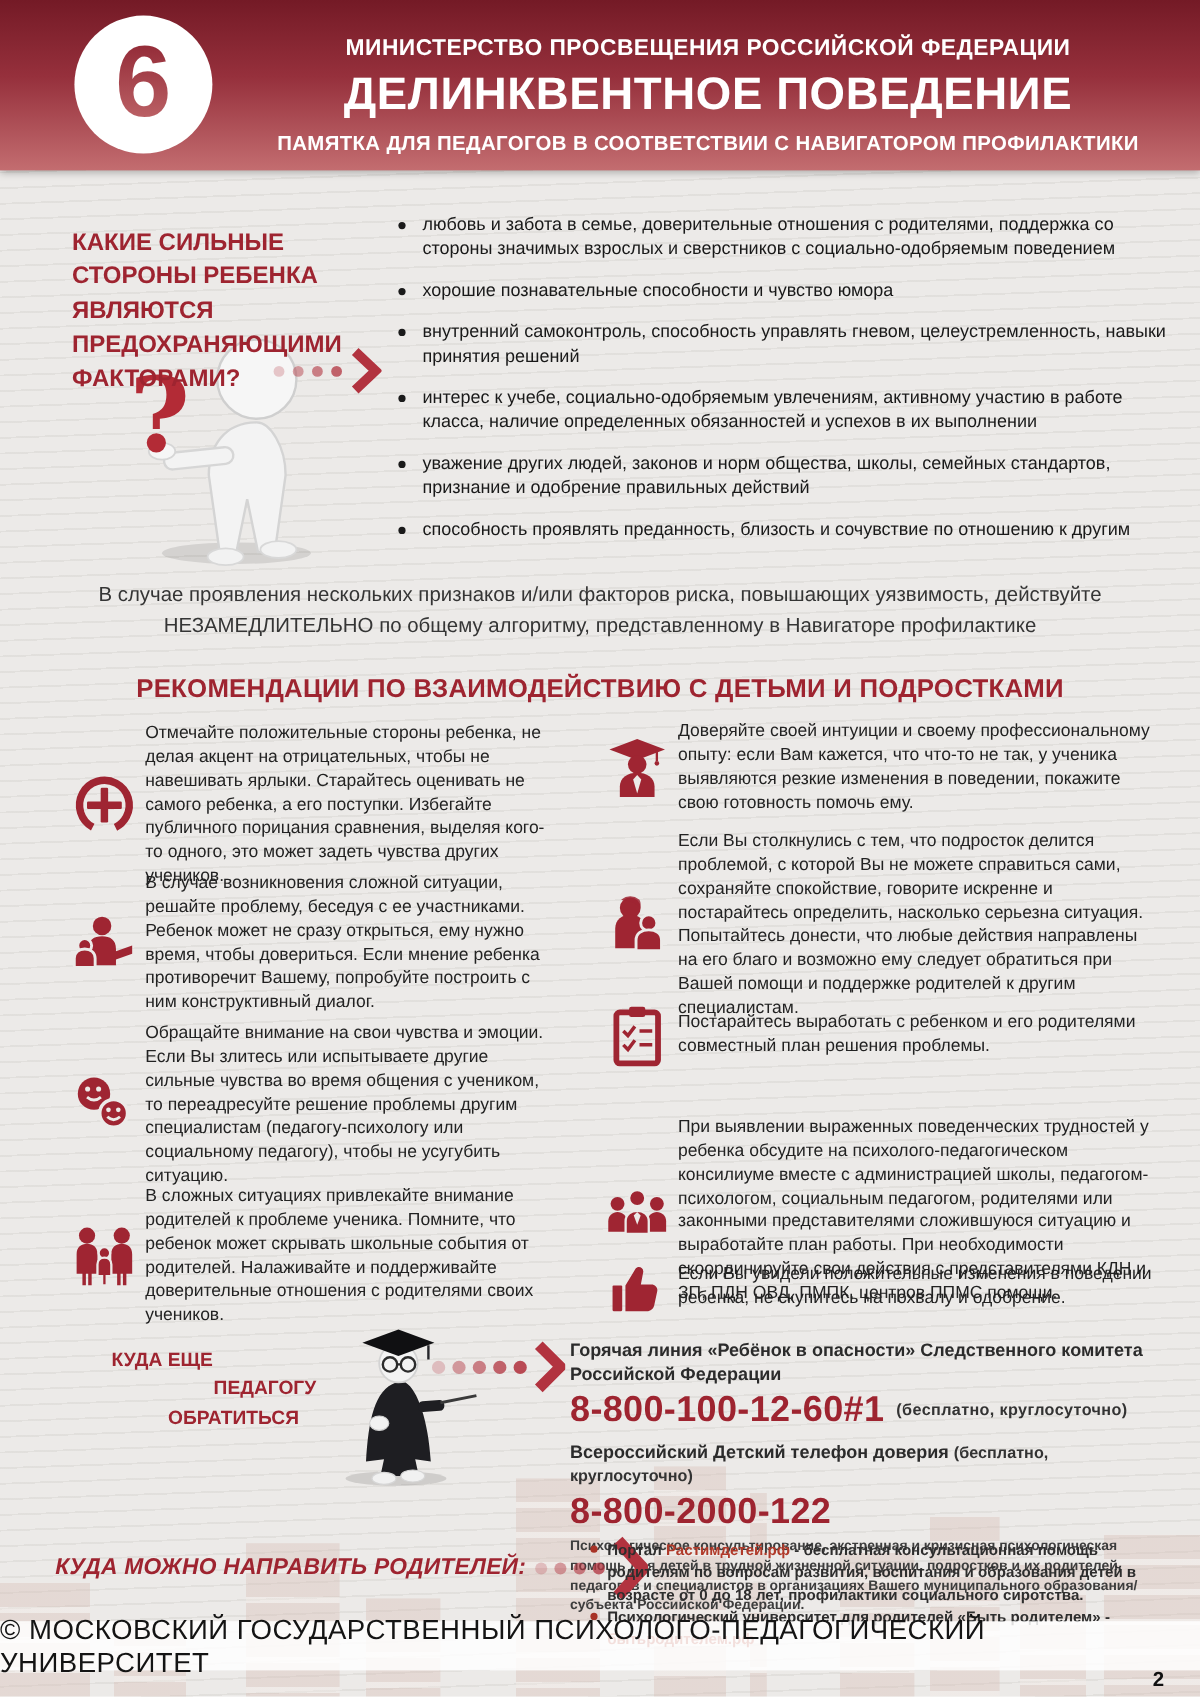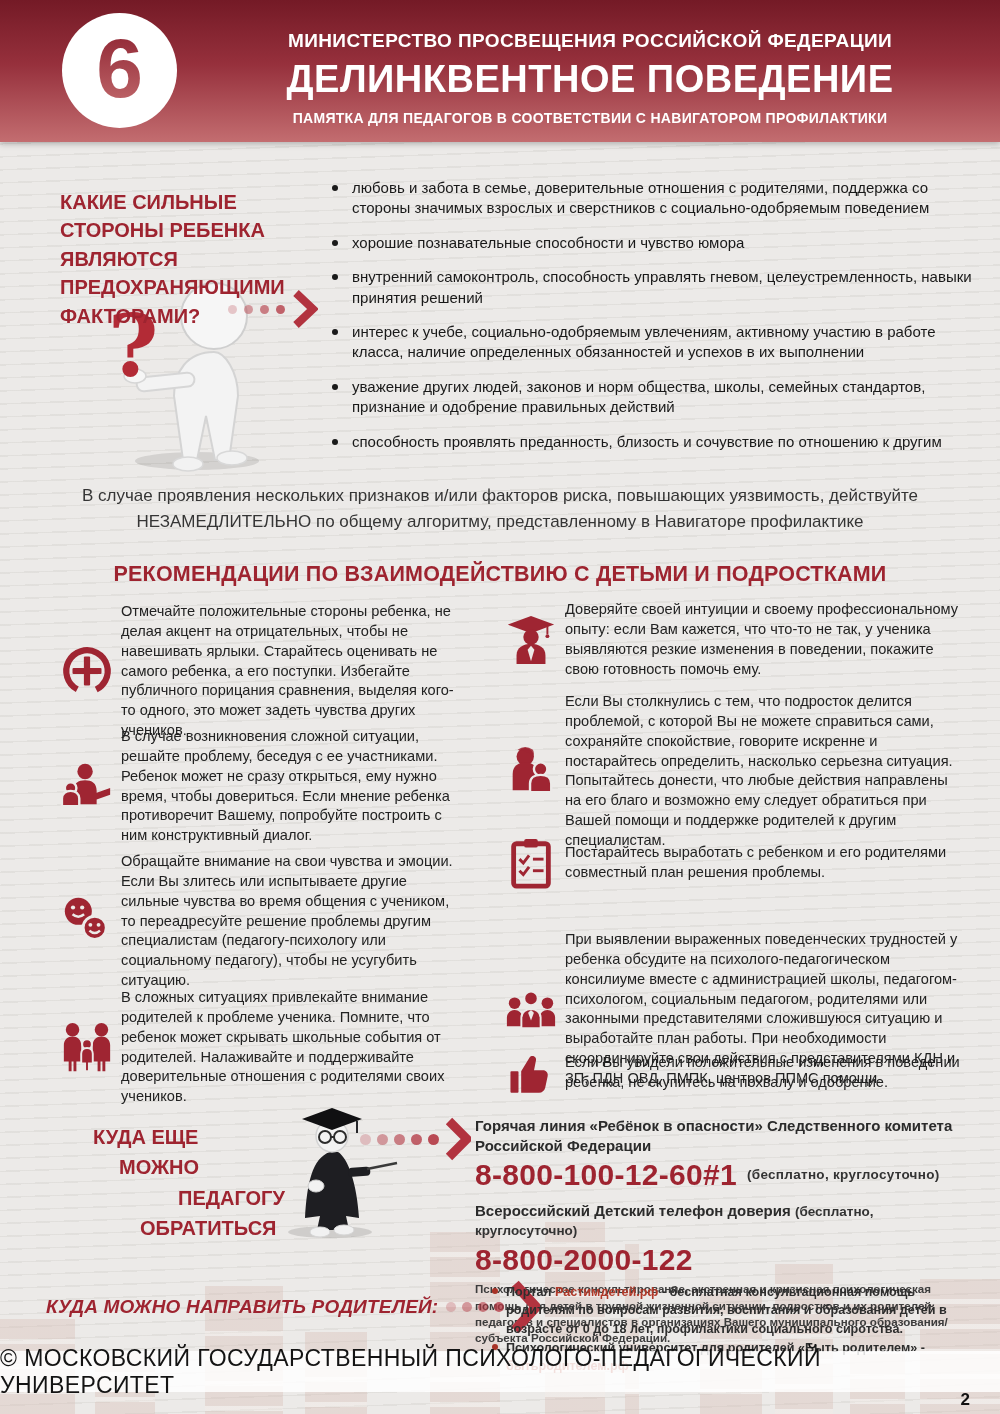--- a/index.html
+++ b/index.html
@@ -14,21 +14,21 @@
     background:linear-gradient(180deg,#741a26 0%, #96303c 45%, #c36d70 100%);
     box-shadow:0 2px 6px rgba(0,0,0,.25);}
   .logo{position:absolute;left:62px;top:13px;width:115px;height:115px;border-radius:50%;
     background:#fff;display:flex;align-items:center;justify-content:center;}
   .logo span{font-size:84px;font-weight:bold;line-height:1;
     background:linear-gradient(180deg,#8d2230,#c26a6d);
     -webkit-background-clip:text;background-clip:text;color:transparent;transform:translateY(-3px);}
   .header-text{position:absolute;left:205px;right:25px;top:30px;text-align:center;color:#fff;}
   .ministry{font-size:19px;font-weight:bold;letter-spacing:.4px;}
   .main-title{font-size:38px;font-weight:bold;letter-spacing:.5px;margin-top:6px;}
-  .subtitle{font-size:14px;font-weight:bold;letter-spacing:.3px;margin-top:9px;}
+  .subtitle{font-size:17px;font-weight:bold;letter-spacing:.3px;margin-top:9px;}
   
   .question{position:absolute;left:60px;top:188px;width:258px;z-index:2;
     color:#9e2430;font-size:20px;font-weight:bold;line-height:1.42;}
   .q-figure{position:absolute;left:72px;top:268px;z-index:1;}
   .arrow{position:absolute;display:flex;align-items:center;z-index:2;}
   .arrow .dot{border-radius:50%;background:#b2333f;display:inline-block;}
   .arrow .dot:nth-child(1){opacity:.25}.arrow .dot:nth-child(2){opacity:.45}
   .arrow .dot:nth-child(3){opacity:.6}.arrow .dot:nth-child(4){opacity:.75}
   .arrow .dot:nth-child(5){opacity:.88}.arrow .dot:nth-child(6){opacity:1}
   #arrow-strengths{left:228px;top:288px;gap:7px;}
@@ -47,21 +47,21 @@
   .rec-title{position:absolute;left:0;right:0;top:562px;text-align:center;z-index:2;
     font-size:21.5px;font-weight:bold;color:#9e2430;letter-spacing:.2px;}
   
   .rec-block{position:absolute;display:flex;align-items:center;gap:3px;z-index:2;}
   .rec-block.left{left:56px;width:400px;}
   .rec-block.right{left:500px;width:462px;}
   .ricon{flex:0 0 62px;display:flex;justify-content:center;}
   .rtext{margin:0;font-size:14.6px;line-height:1.36;color:#222;}
   
   .where-heading{position:absolute;left:60px;top:1122px;width:300px;z-index:2;
-    color:#9e2430;font-size:20px;font-weight:bold;line-height:1.52;}
+    color:#9e2430;font-size:16px;font-weight:bold;line-height:1.52;}
   .t-figure{position:absolute;left:264px;top:1100px;z-index:2;}
   .hotlines{position:absolute;left:475px;top:1116px;width:497px;z-index:2;color:#2b2b2b;}
   .hot-label{font-size:15px;font-weight:bold;line-height:1.3;}
   .hot-note{font-size:13.5px;font-weight:bold;color:#333;}
   .hot-phone{font-size:30px;font-weight:bold;color:#9e2430;letter-spacing:.3px;line-height:1.15;margin:3px 0 8px 0;display:flex;align-items:center;gap:10px;}
   .hot-desc{font-size:11.6px;font-weight:600;color:#3d3d3d;line-height:1.42;margin-top:2px;}
   
   .parents-row{position:absolute;left:46px;top:1278px;display:flex;align-items:center;z-index:2;font-style:italic;}
   .parents-heading{color:#9e2430;font-size:19px;font-weight:bold;letter-spacing:.2px;}
   .parents-list{position:absolute;left:492px;top:1283px;width:478px;z-index:2;}
@@ -256,21 +256,20 @@
       <svg width="50" height="50" viewBox="0 0 56 56" fill="#9f2532">
           <rect x="5" y="26" width="9" height="24" rx="1"></rect>
           <path d="M17 50 h20 c3.4 0 6.2-2.3 6.9-5.6 l2.8-13 c.7-3.4-1.9-6.4-5.3-6.4 h-10 l2.2-11.3 c.8-4.2-4.6-6.7-7.2-3.2 L17 26 z"></path>
         </svg>
     </span>
     <p class="rtext">Если Вы увидели положительные изменения в поведении ребенка, не скупитесь на похвалу и одобрение.</p>
   </div>
 
   <div class="where-heading">
     <div style="padding-left:33px">КУДА ЕЩЕ</div>
-    <div style="padding-left:59px">МОЖНО</div>
     <div style="padding-left:118px">ПЕДАГОГУ</div>
     <div style="padding-left:80px">ОБРАТИТЬСЯ</div>
   </div>
 
   <div class="t-figure">
     <svg width="135" height="140" viewBox="0 0 135 140">
       <ellipse cx="66" cy="132" rx="42" ry="6" fill="rgba(0,0,0,0.12)"></ellipse>
       <path d="M66 52 C48 58 43 84 41 118 L56 116 L53 130 H85 L82 116 L95 118 C93 84 84 58 74 52 z" fill="#1e1e22"></path>
       <rect x="84" y="68" width="22" height="9" rx="4" fill="#1e1e22" transform="rotate(-4 84 68)"></rect>
       <line x1="103" y1="69" x2="133" y2="63" stroke="#3a3a3a" stroke-width="2.5"></line>

